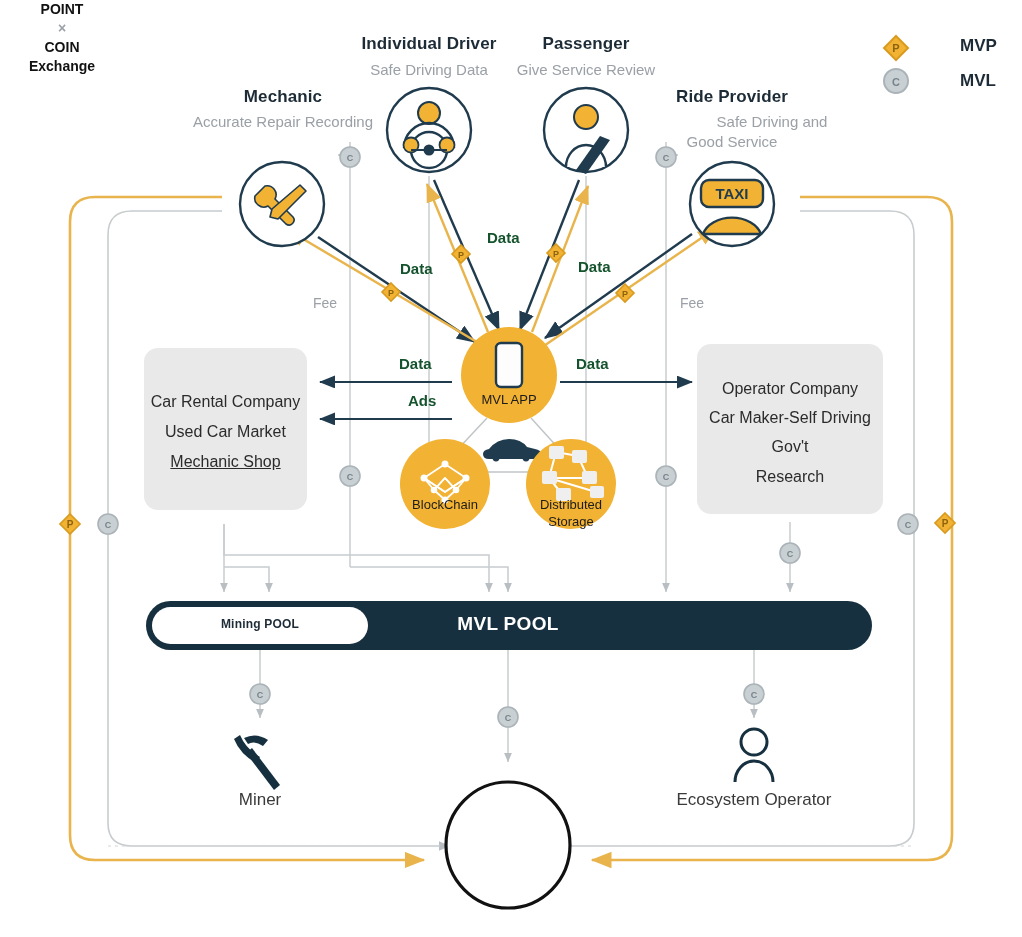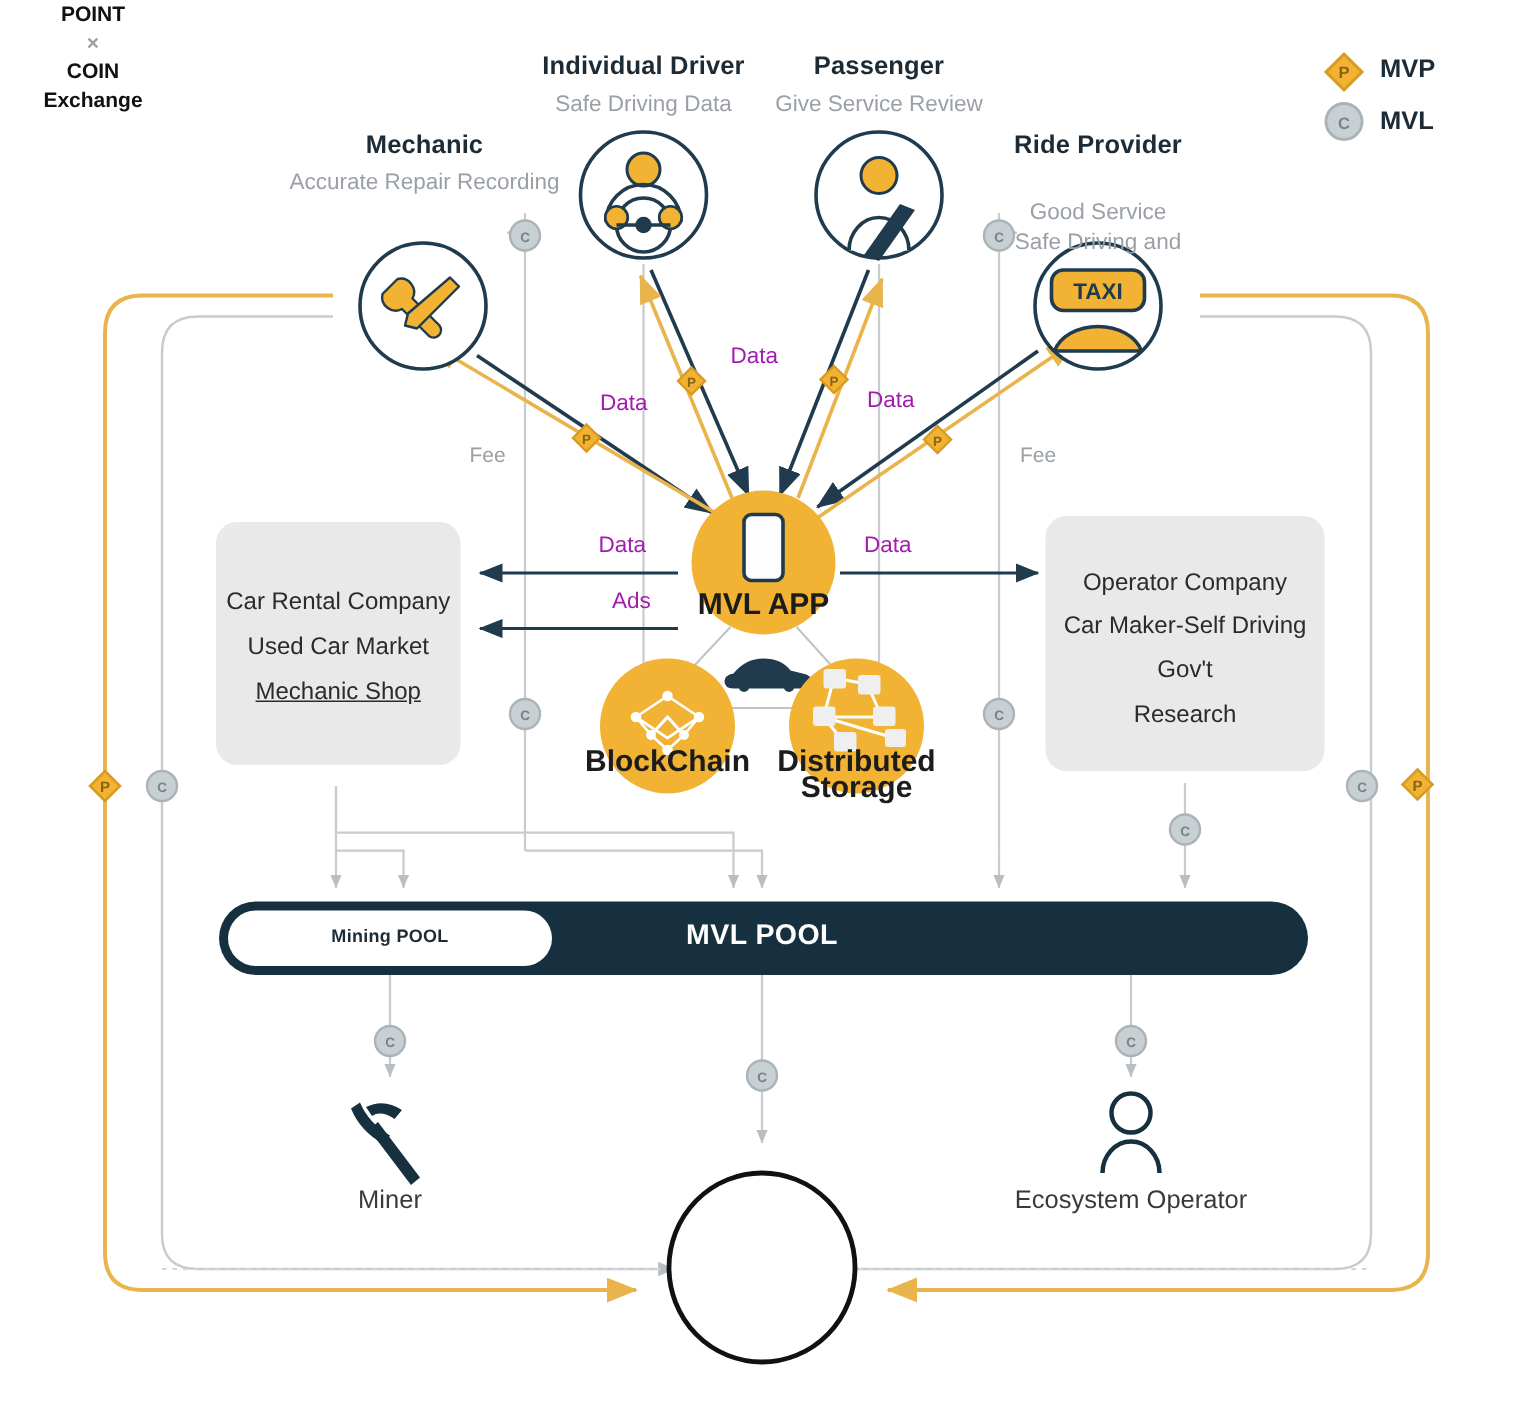--- a/index.html
+++ b/index.html
@@ -2,25 +2,25 @@
 <html><head>
 <meta charset="utf-8">
 <style>
   html,body{margin:0;padding:0;background:#ffffff;}
   body{width:1022px;height:937px;font-family:"Liberation Sans",sans-serif;overflow:hidden;}
   #stage{position:relative;width:1022px;height:937px;background:#fff;}
   svg.layer{position:absolute;left:0;top:0;width:1022px;height:937px;overflow:visible;}
   .lbl{position:absolute;white-space:nowrap;}
   .title{font-weight:bold;font-size:17px;color:#1c2b36;letter-spacing:.1px;}
   .sub{font-size:15px;color:#9aa0a6;}
-  .edgelbl{font-size:15px;font-weight:normal;color:#a21caf;}
+  .edgelbl{font-size:15px;font-weight:bold;color:#14532d;}
   .feelbl{font-size:14px;color:#9aa0a6;}
   .boxtxt{position:absolute;font-size:16px;color:#2b2b2b;line-height:27px;text-align:center;}
-  .circlelbl{font-size:20px;font-weight:bold;color:#1c1c1c;text-align:center;}
-  .legendtxt{font-size:17px;font-weight:bold;color:#1c2b36;}
+  .circlelbl{font-size:13px;font-weight:normal;color:#1c1c1c;text-align:center;}
+  .legendtxt{font-size:17px;font-weight:bold;color:#1c2b36;margin-left:40px;}
   .nodelbl{font-size:17px;color:#3a3a3a;}
   .poollbl{font-size:19px;font-weight:bold;color:#ffffff;letter-spacing:.3px;}
   .minelbl{font-size:12px;font-weight:bold;color:#1c2b36;letter-spacing:.2px;}
   .exlbl{font-size:14px;font-weight:bold;color:#111;text-align:center;line-height:19px;}
   .ctr{transform:translateX(-50%);}
 </style>
 </head>
 <body>
 
 <div id="stage">
@@ -306,21 +306,21 @@
   <div class="lbl title ctr" style="left:283px;top:87px;">Mechanic</div>
   <div class="lbl sub ctr" style="left:283px;top:113px;">Accurate Repair Recording</div>
 
   <div class="lbl title ctr" style="left:429px;top:34px;">Individual Driver</div>
   <div class="lbl sub ctr" style="left:429px;top:61px;">Safe Driving Data</div>
 
   <div class="lbl title ctr" style="left:586px;top:34px;">Passenger</div>
   <div class="lbl sub ctr" style="left:586px;top:61px;">Give Service Review</div>
 
   <div class="lbl title ctr" style="left:732px;top:87px;">Ride Provider</div>
-  <div class="lbl sub ctr" style="left:732px;top:113px;margin-top:40px;">Safe Driving and</div>
+  <div class="lbl sub ctr" style="left:772px;top:113px;">Safe Driving and</div>
   <div class="lbl sub ctr" style="left:732px;top:133px;">Good Service</div>
 
   <div class="lbl edgelbl" style="left:400px;top:260px;">Data</div>
   <div class="lbl edgelbl" style="left:487px;top:229px;">Data</div>
   <div class="lbl edgelbl" style="left:578px;top:258px;">Data</div>
   <div class="lbl edgelbl" style="left:399px;top:355px;">Data</div>
   <div class="lbl edgelbl" style="left:408px;top:392px;">Ads</div>
   <div class="lbl edgelbl" style="left:576px;top:355px;">Data</div>
   <div class="lbl feelbl" style="left:313px;top:295px;">Fee</div>
   <div class="lbl feelbl" style="left:680px;top:295px;">Fee</div>

